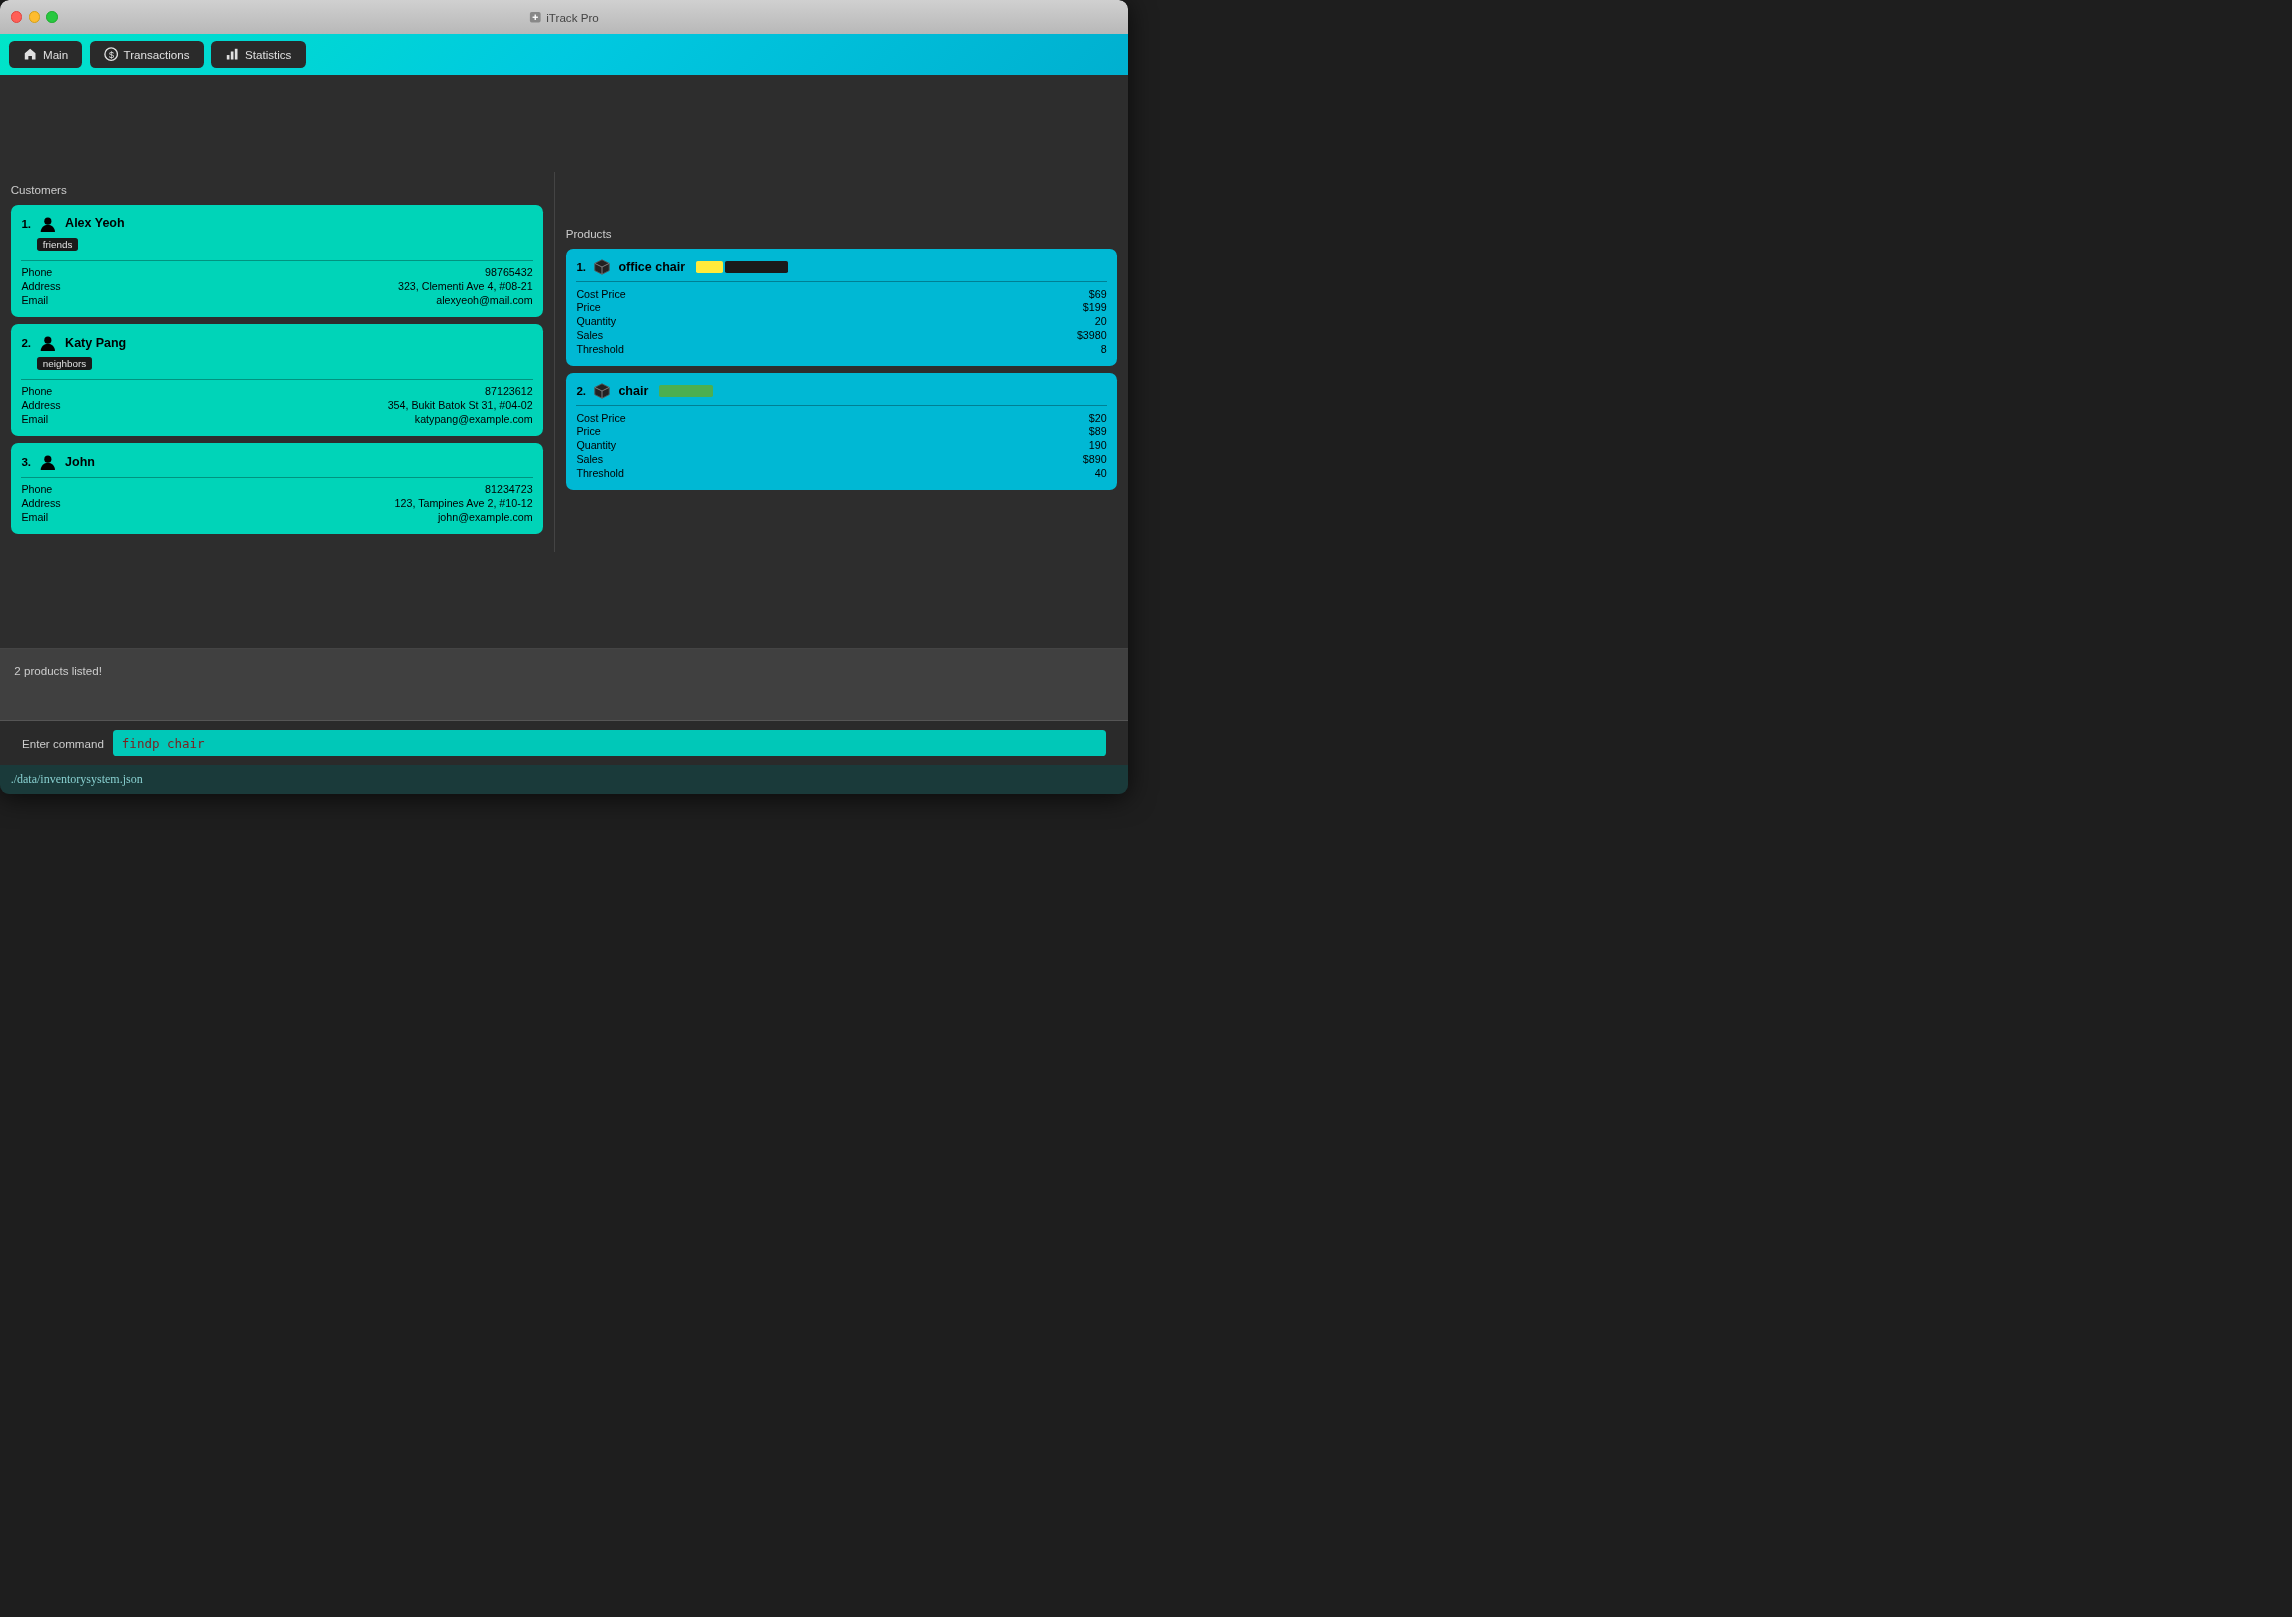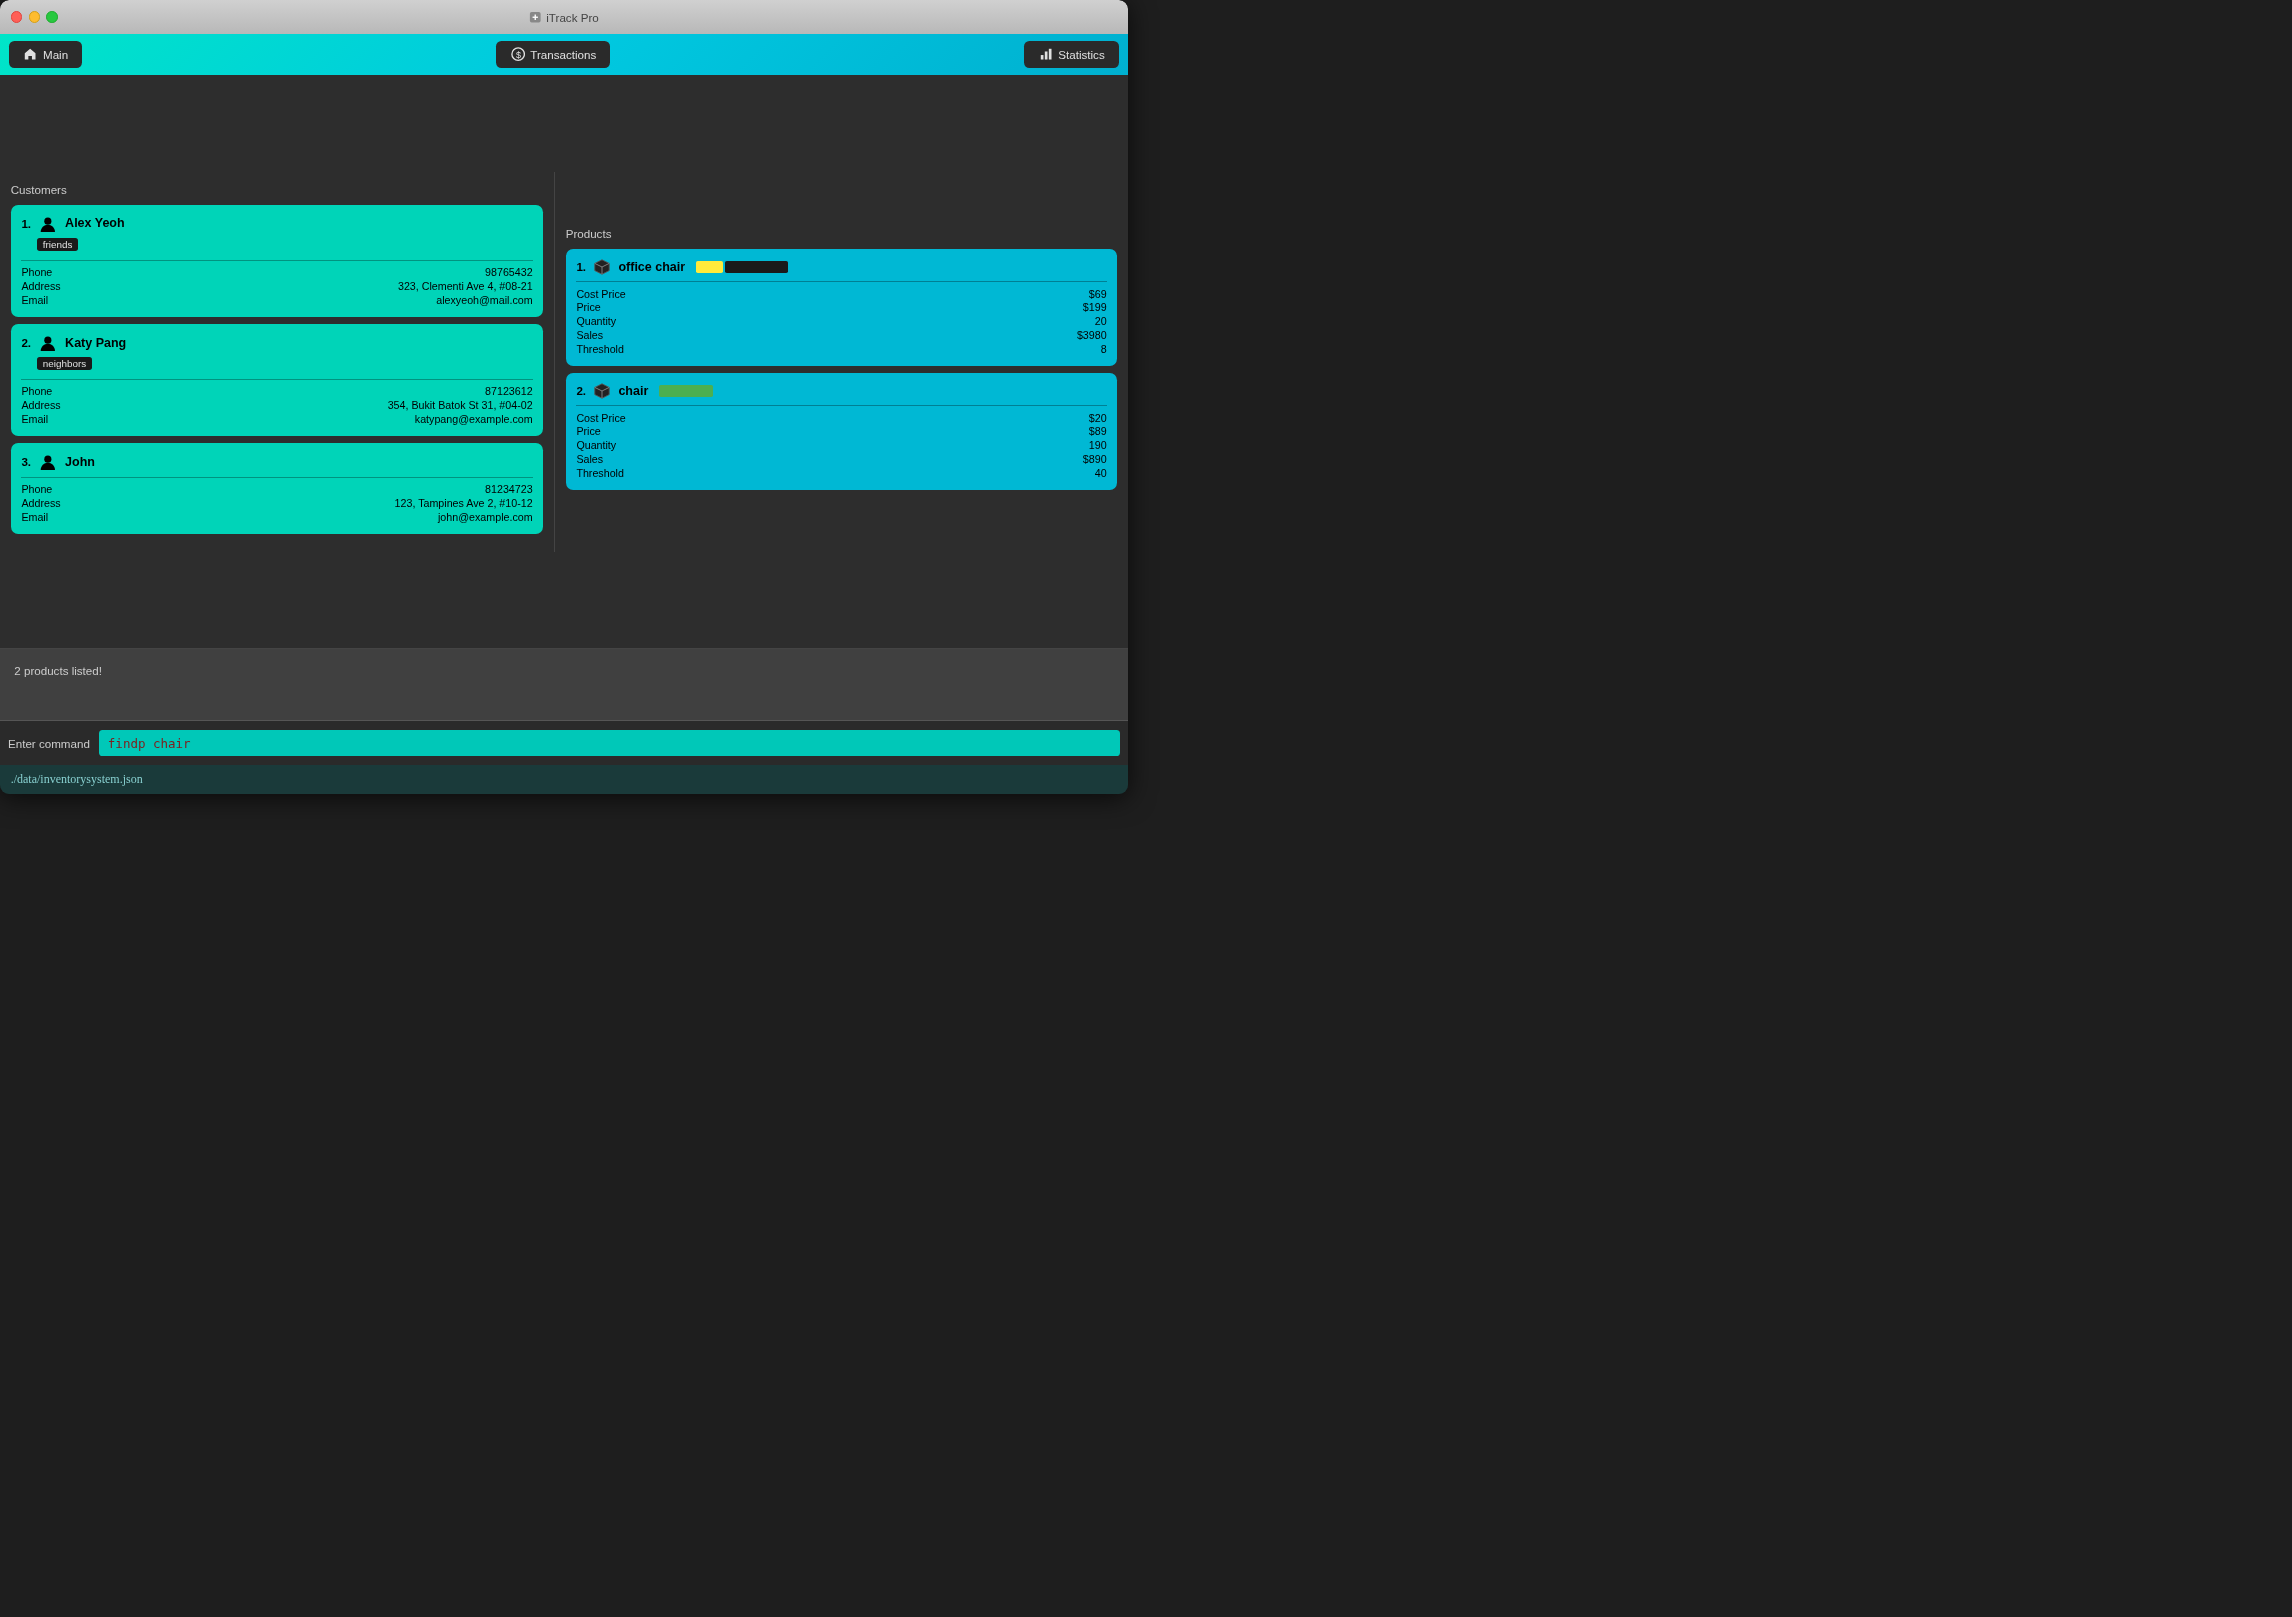--- a/index.html
+++ b/index.html
@@ -54,21 +54,20 @@
       align-items: center;
       gap: 4.5px;
     }
 
     
     .toolbar {
       background: linear-gradient(135deg, #00e5c8, #00c9e0, #00b0d0);
       padding: 7.2px 9px;
       display: flex;
       gap: 7.2px;
-      justify-content: space-between;
     }
 
     .tab-btn {
       background: #2a2a2a;
       color: #e0e0e0;
       border: none;
       border-radius: 5.4px;
       padding: 6.3px 14.3px;
       font-size: 11.6px;
       cursor: pointer;
@@ -248,21 +247,21 @@
       padding: 14.3px 14.3px;
       border-top: 0.9px solid #444;
       min-height: 72px;
       color: #ccc;
       font-size: 11.6px;
     }
 
     
     .command-bar {
       background: #2a2a2a;
-      padding: 9px 8px;
+      padding: 9px 22px;
       display: flex;
       align-items: center;
       gap: 9px;
       border-top: 0.9px solid #555;
     }
 
     .command-label {
       color: #ccc;
       font-size: 11.6px;
       white-space: nowrap;

